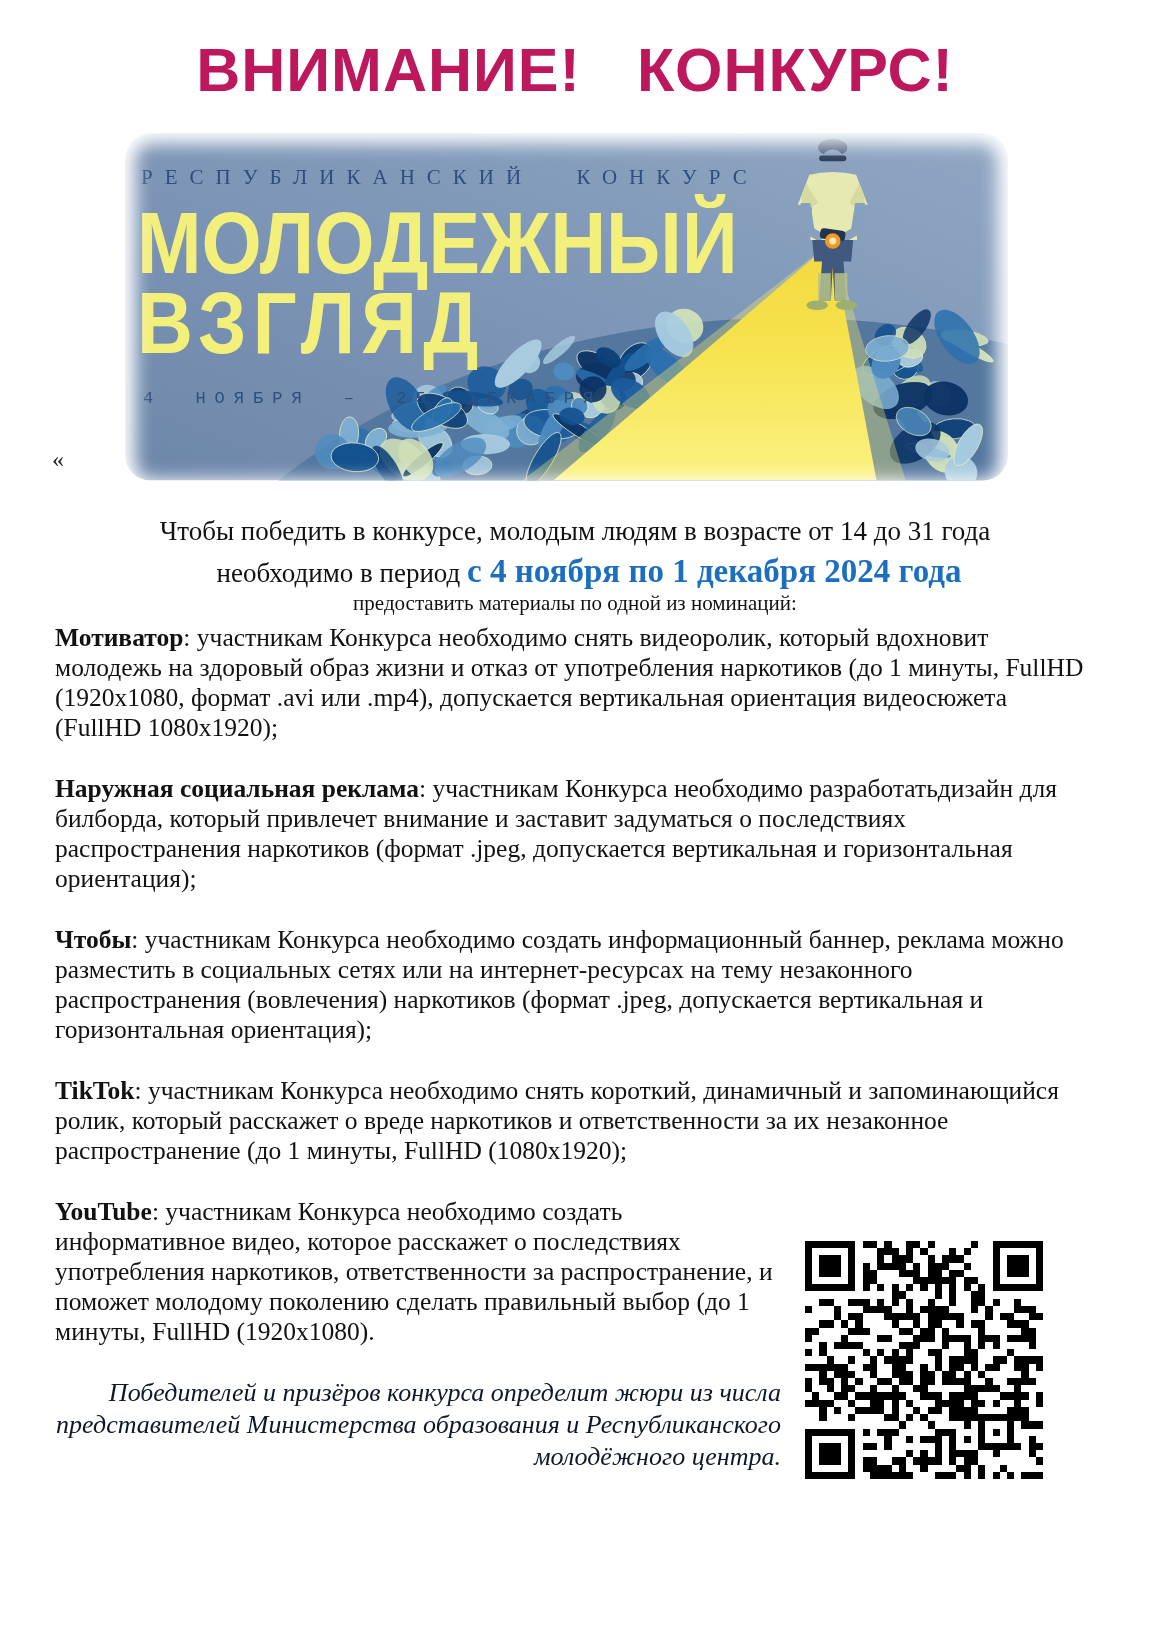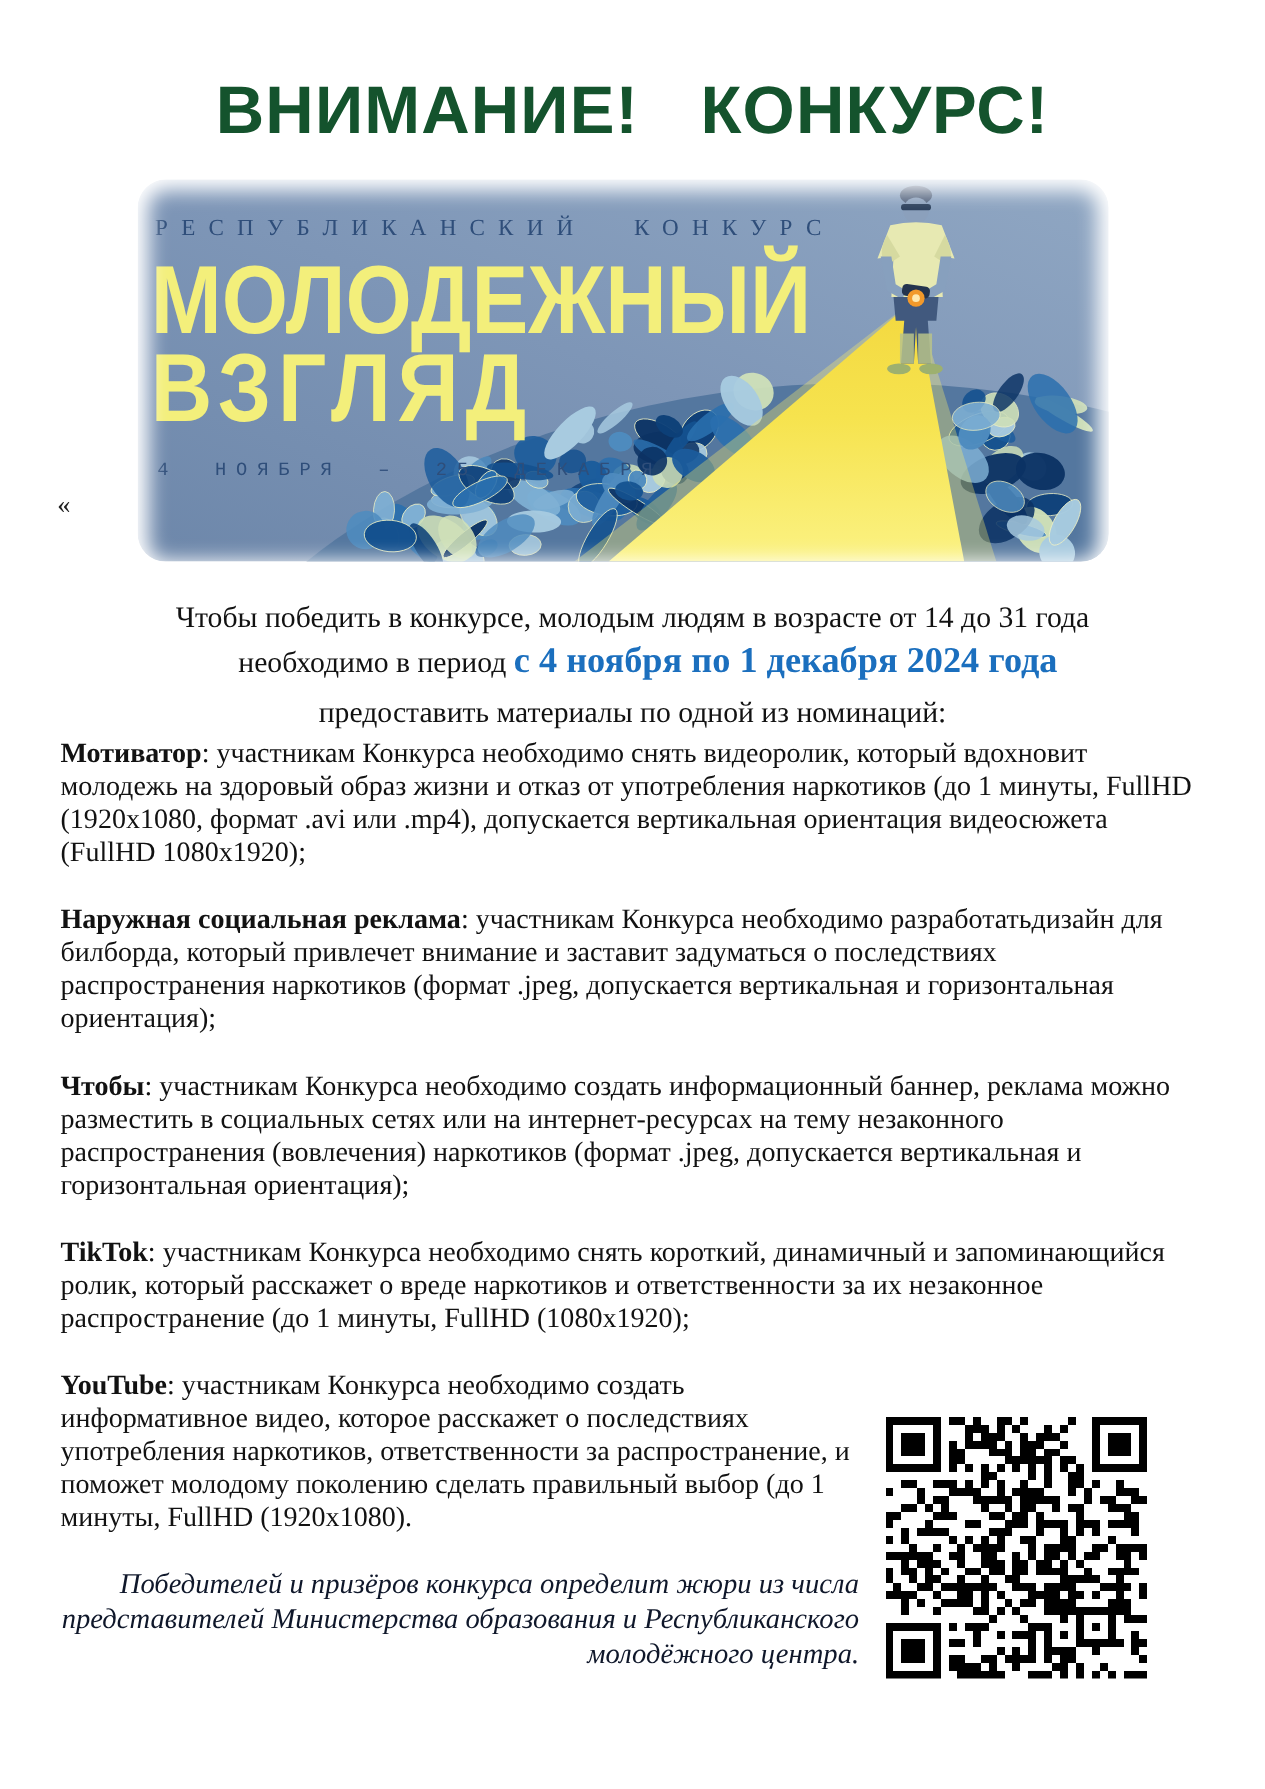--- a/index.html
+++ b/index.html
@@ -1,21 +1,21 @@
 <!DOCTYPE html>
 <html lang="ru"><head>
 <meta charset="utf-8">
 <style>
   html,body{margin:0;padding:0;background:#fff;}
   .page{position:relative;width:1150px;height:1626px;background:#ffffff;overflow:hidden;
         font-family:"Liberation Serif",serif;color:#121212;}
 
   
-  .title{padding-top:70px;text-align:center;font-family:"Liberation Sans",sans-serif;
-         font-weight:bold;font-size:61px;color:#14532d;letter-spacing:1px;line-height:1;}
+  .title{padding-top:40px;text-align:center;font-family:"Liberation Sans",sans-serif;
+         font-weight:bold;font-size:61px;color:#be185d;letter-spacing:1px;line-height:1;}
   .title .w2{margin-left:56px;}
 
   
   .banner-wrap{position:relative;margin:32px 0 0 125px;width:883px;height:357px;border-radius:26px;}
   .banner-svg{position:absolute;inset:0;border-radius:26px;display:block;}
   .banner-wrap::after{content:"";position:absolute;inset:-2px;border-radius:28px;
          box-shadow:inset 0 0 18px 12px #ffffff;pointer-events:none;}
   .banner-kicker{position:absolute;left:16px;top:32px;font-family:"Liberation Serif",serif;
          font-size:21px;letter-spacing:12px;word-spacing:26px;color:#2f4e7a;white-space:nowrap;}
   .banner-big1{position:absolute;left:12px;top:66px;font-family:"Liberation Sans",sans-serif;
@@ -27,21 +27,21 @@
   .banner-dates{position:absolute;left:18px;top:256px;font-family:Liberation Mono, monospace;
          font-size:17px;letter-spacing:9px;word-spacing:14px;color:#2f4e7a;white-space:nowrap;}
 
   .stray-quote{position:absolute;left:52px;top:446px;font-size:24px;color:#222;}
 
   
   .intro{margin-top:26px;text-align:center;}
   .intro-l1{font-size:27px;}
   .intro-l2{margin-top:6px;font-size:27px;padding-left:28px;}
   .intro-l2 .hl{font-size:33px;font-weight:bold;color:#1b6fbe;}
-  .intro-l3{margin-top:12px;font-size:27px;}
+  .intro-l3{margin-top:1px;font-size:21px;}
 
   
   .noms{margin:7px 50px 0 55px;font-size:25.5px;line-height:30px;text-align:left;}
   .noms p{margin:0 2px 31px 0;}
   .nom-name{font-weight:bold;}
 
   
   .media{margin:0 50px 0 55px;font-size:25.5px;line-height:30px;}
   .qr-box{float:right;width:238px;height:238px;margin:44px 57px 0 24px;}
   .qr-box svg{display:block;width:238px;height:238px;}

